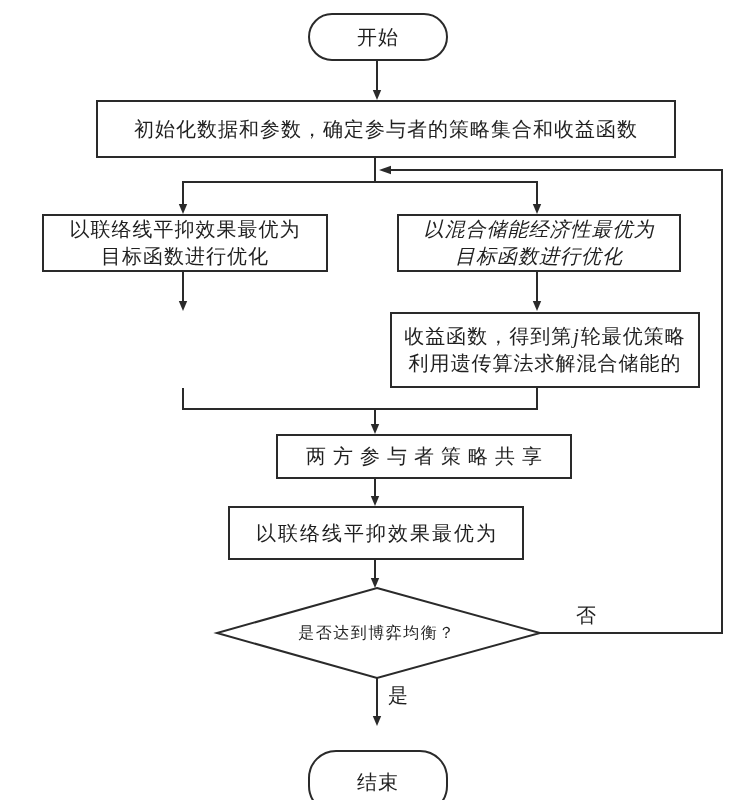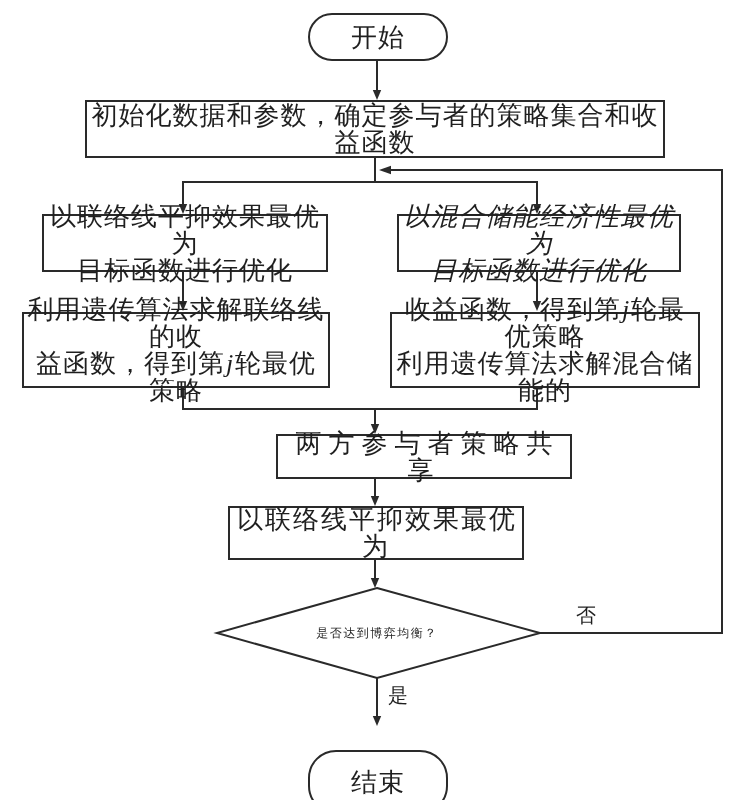--- a/index.html
+++ b/index.html
@@ -16,46 +16,46 @@
   .node {
     position: absolute;
     box-sizing: border-box;
     border: 2px solid #2a2a2a;
     background: #ffffff;
     display: flex;
     flex-direction: column;
     align-items: center;
     justify-content: center;
     text-align: center;
-    font-size: 26px;
+    font-size: 20px;
     line-height: 27px;
     letter-spacing: 1px;
   }
   .terminator { border-radius: 27px; }
   .label {
     position: absolute;
     font-size: 20px;
     line-height: 22px;
     letter-spacing: 1px;
     background: transparent;
   }
   .diamond-label {
     position: absolute;
     display: flex;
     align-items: center;
     justify-content: center;
     text-align: center;
-    font-size: 12px;
+    font-size: 16px;
     letter-spacing: 1.5px;
   }
   .wide-spacing { letter-spacing: 7px; text-indent: 7px; margin-left: 48px; }
   .mid-spacing { letter-spacing: 2px; text-indent: 2px; }
   .iter { font-style: italic; padding: 0 1px; }
   #start-node  { left: 308px; top: 13px;  width: 140px; height: 48px; }
-  #init-box    { left: 85px;  top: 100px; width: 580px; height: 58px; text-align: center; }
+  #init-box    { left: 96px;  top: 100px; width: 580px; height: 58px; text-align: center; }
   #obj-left    { left: 42px;  top: 214px; width: 286px; height: 58px; }
   #obj-right   { left: 397px; top: 214px; width: 284px; height: 58px; font-style: italic; }
   #ga-left     { left: 22px;  top: 312px; width: 308px; height: 76px; }
   #ga-right    { left: 390px; top: 312px; width: 310px; height: 76px; }
   #share-box   { left: 228px; top: 434px; width: 296px; height: 45px; }
   #capacity-box{ left: 228px; top: 506px; width: 296px; height: 54px; }
   #decision-text { left: 227px; top: 610px; width: 300px; height: 46px; }
   #no-label    { left: 576px; top: 604px; }
   #yes-label   { left: 388px; top: 684px; }
   #end-node    { left: 308px; top: 728px; width: 140px; height: 64px; border-radius: 28px; margin-top: 22px; }
@@ -115,26 +115,20 @@
   <div class="node" id="obj-left">
     <div>以联络线平抑效果最优为</div>
     <div>目标函数进行优化</div>
   </div>
 
   <div class="node" id="obj-right">
     <div>以混合储能经济性最优为</div>
     <div>目标函数进行优化</div>
   </div>
 
-  <div class="node" id="ga-left">
-    <div>利用遗传算法求解联络线的收</div>
-    <div>
-      <span>益函数，得到第</span><span class="iter">j</span><span>轮最优策略</span>
-    </div>
-  </div>
 
   <div class="node" id="ga-right">
     <div>
       <span>收益函数，得到第</span><span class="iter">j</span><span>轮最优策略</span>
     </div>
     <div>利用遗传算法求解混合储能的</div>
   </div>
 
   <div class="node wide-spacing" id="share-box">
     <span>两方参与者策略共享</span>

